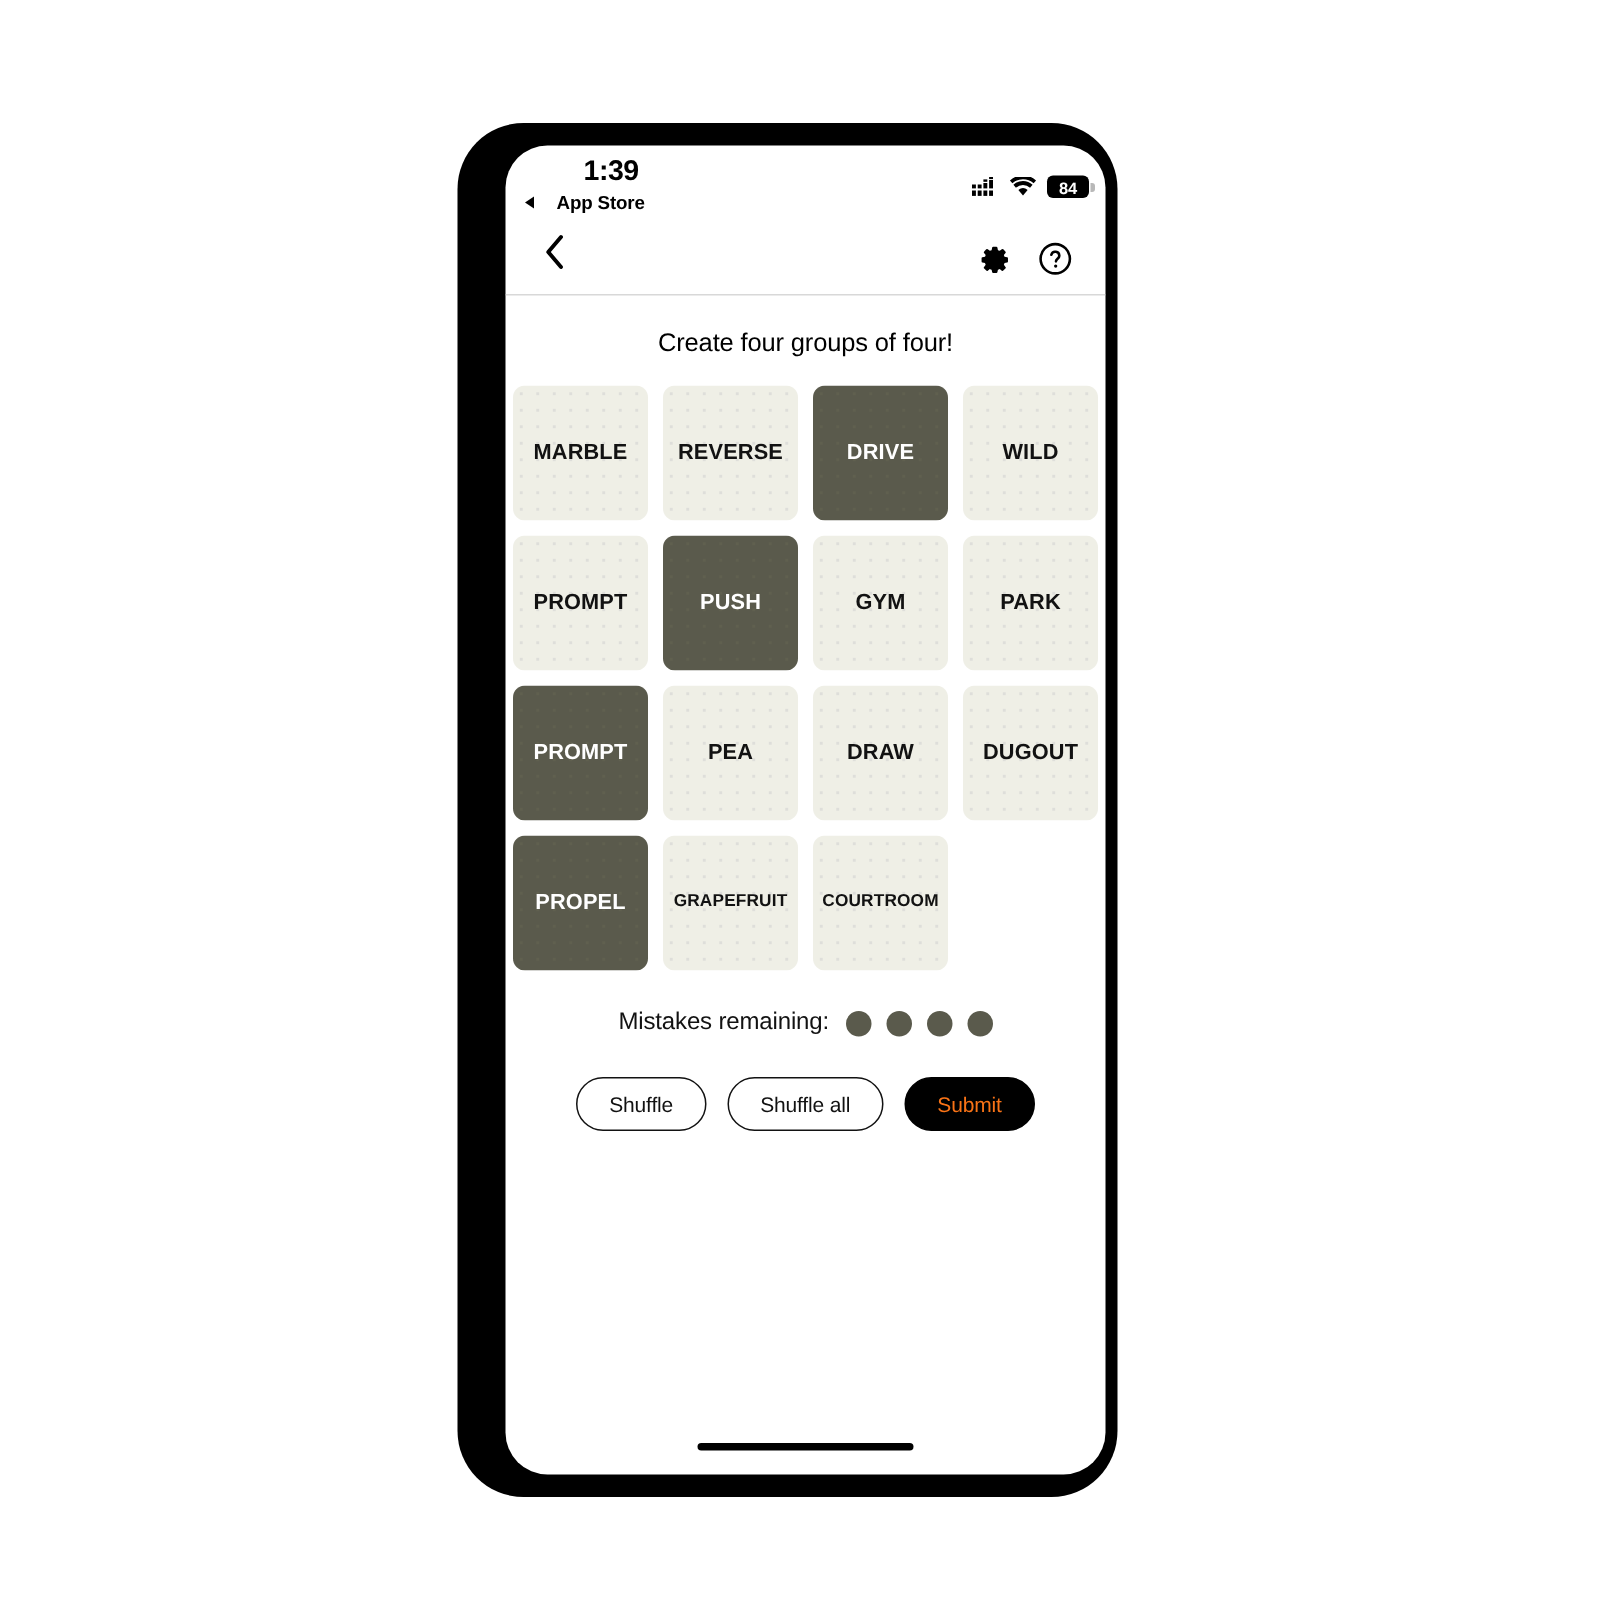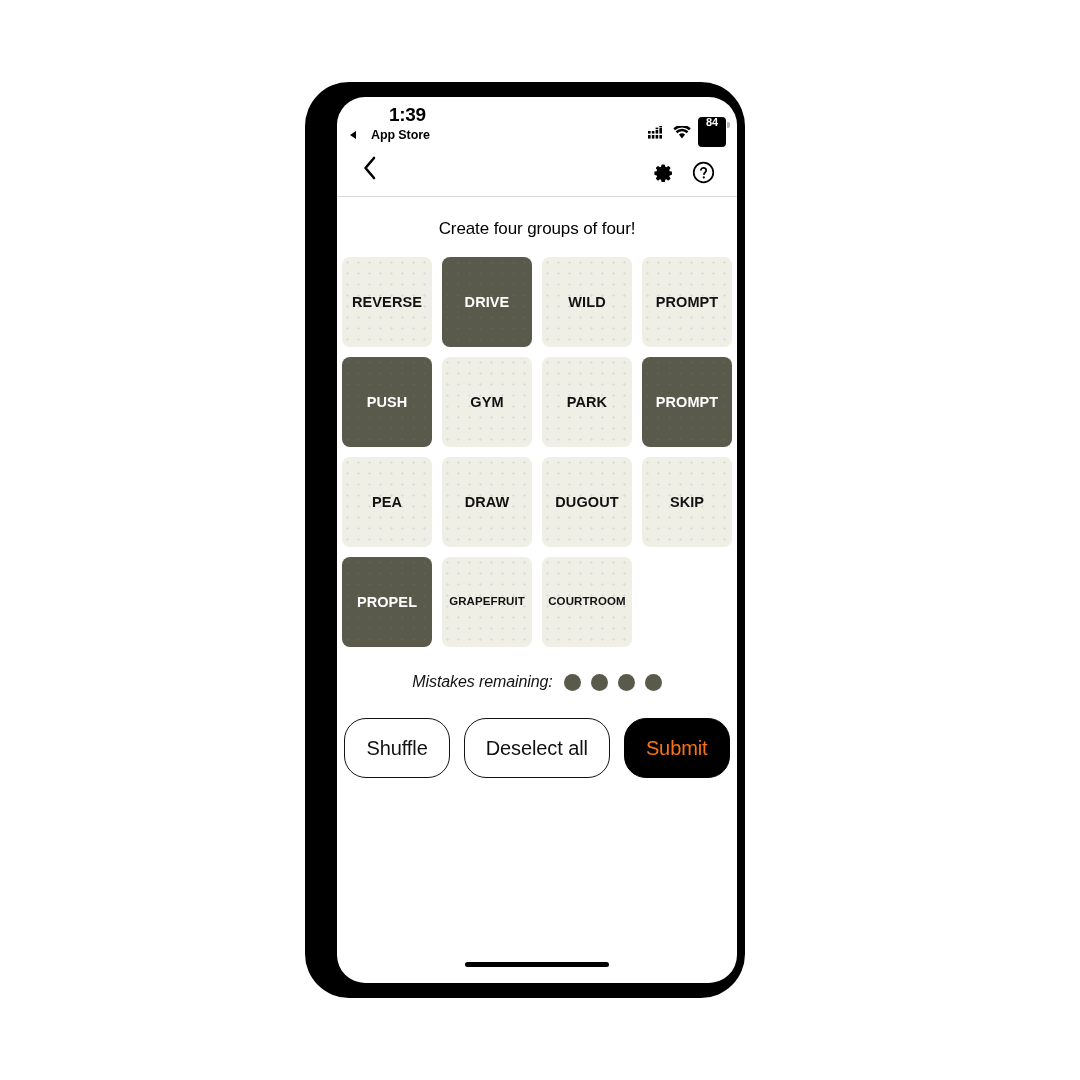--- a/index.html
+++ b/index.html
@@ -84,25 +84,25 @@
     top: 20px;
     display: flex;
     align-items: center;
     gap: 7px;
   }
   .sig-icon { display:block; }
   .wifi-icon { display:block; }
   .battery {
     position: relative;
     width: 28px;
-    height: 30px;
+    height: 15px;
     background: #000;
     border-radius: 4px;
     display: flex;
-    align-items: flex-start;
+    align-items: flex-end;
     justify-content: center;
   }
   .battery::after {
     content: "";
     position: absolute;
     right: -4px;
     top: 4.5px;
     width: 3px;
     height: 6px;
     background: #b8b8b8;
@@ -190,21 +190,20 @@
   .tile.selected .tile-label { color: #ffffff; }
   .tile-label.sm { font-size: 11.5px; }
 
   
   .mistakes-row {
     display: flex;
     align-items: center;
     justify-content: center;
     gap: 11px;
     margin-top: 26px;
-    font-style: italic;
   }
   .mistakes-label {
     font-size: 16px;
     color: #121212;
     letter-spacing: -0.1px;
   }
   .dots { display: flex; gap: 10px; align-items: center; }
   .dot {
     width: 17px;
     height: 17px;
@@ -213,27 +212,27 @@
   }
 
   
   .actions {
     display: flex;
     justify-content: center;
     gap: 14px;
     margin-top: 27px;
   }
   .btn {
-    height: 60px;
+    height: 36px;
     border-radius: 22px;
     display: flex;
     align-items: center;
     justify-content: center;
     padding: 0 21px;
-    font-size: 20px;
+    font-size: 14px;
     color: #121212;
     background: #ffffff;
     border: 1.6px solid #121212;
     cursor: pointer;
     box-sizing: border-box;
     letter-spacing: -0.1px;
     white-space: nowrap;
   }
   .btn.primary {
     background: #000000;
@@ -319,20 +318,23 @@
         </svg>
       </div>
     </div>
 
     <div class="board-area">
 
       <div class="subtitle">Create four groups of four!</div>
 
       <div class="grid" id="tile-grid">
           <div class="tile">
+            <span class="tile-label">MARBLE</span>
+          </div>
+          <div class="tile">
             <span class="tile-label">REVERSE</span>
           </div>
           <div class="tile selected">
             <span class="tile-label">DRIVE</span>
           </div>
           <div class="tile">
             <span class="tile-label">WILD</span>
           </div>
           <div class="tile">
             <span class="tile-label">PROMPT</span>
@@ -350,23 +352,20 @@
             <span class="tile-label">PROMPT</span>
           </div>
           <div class="tile">
             <span class="tile-label">PEA</span>
           </div>
           <div class="tile">
             <span class="tile-label">DRAW</span>
           </div>
           <div class="tile">
             <span class="tile-label">DUGOUT</span>
-          </div>
-          <div class="tile">
-            <span class="tile-label">SKIP</span>
           </div>
           <div class="tile selected">
             <span class="tile-label">PROPEL</span>
           </div>
           <div class="tile">
             <span class="tile-label sm">GRAPEFRUIT</span>
           </div>
           <div class="tile">
             <span class="tile-label sm">COURTROOM</span>
           </div>
@@ -377,21 +376,21 @@
         <span class="dots" id="mistake-dots">
             <span class="dot"></span>
             <span class="dot"></span>
             <span class="dot"></span>
             <span class="dot"></span>
           </span>
       </div>
 
       <div class="actions">
         <div class="btn">Shuffle</div>
-        <div class="btn">Deselect all</div>
+        <div class="btn">Shuffle all</div>
         <div class="btn primary">Submit</div>
       </div>
 
     </div>
 
     <div class="home-indicator"></div>
 
   </div>
 </div>
 

